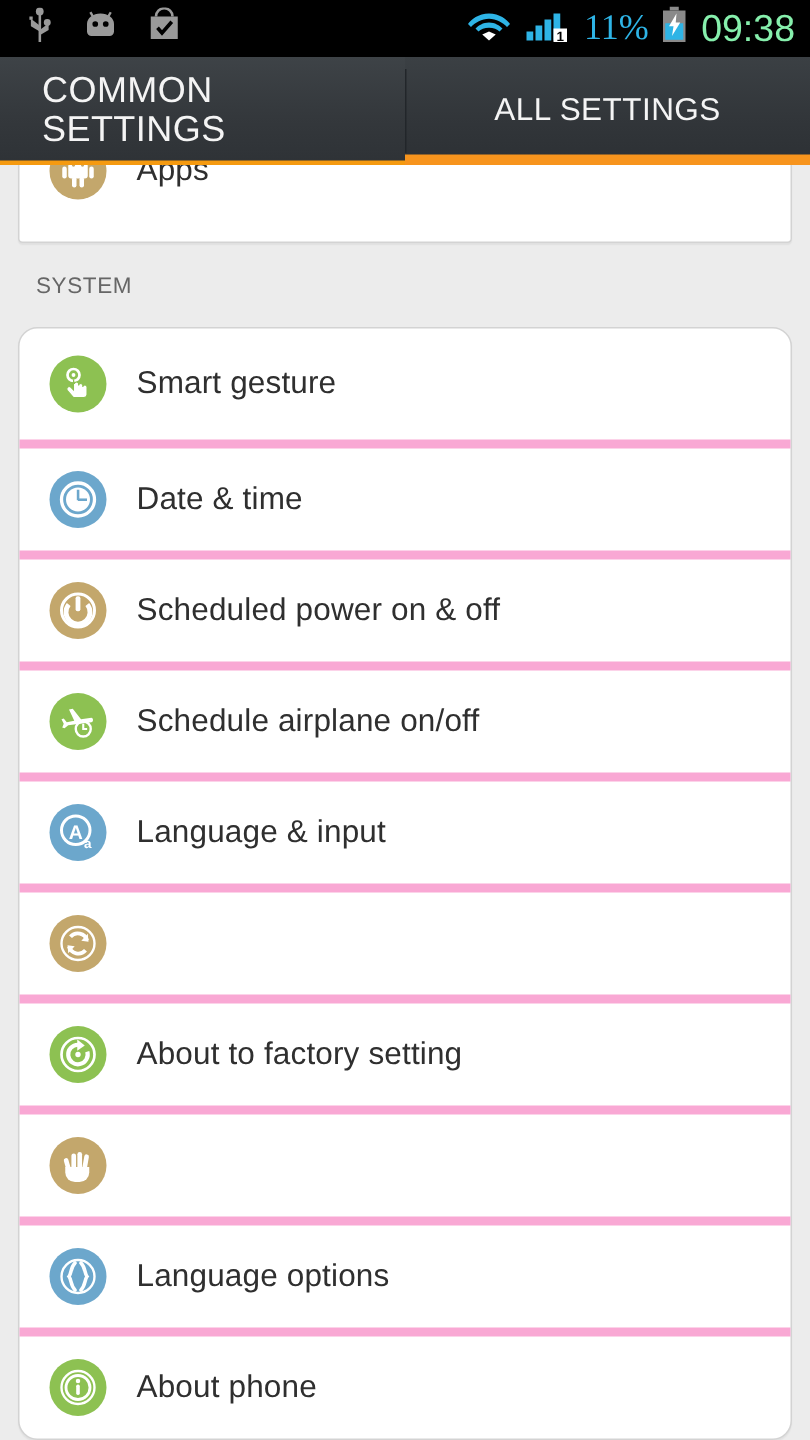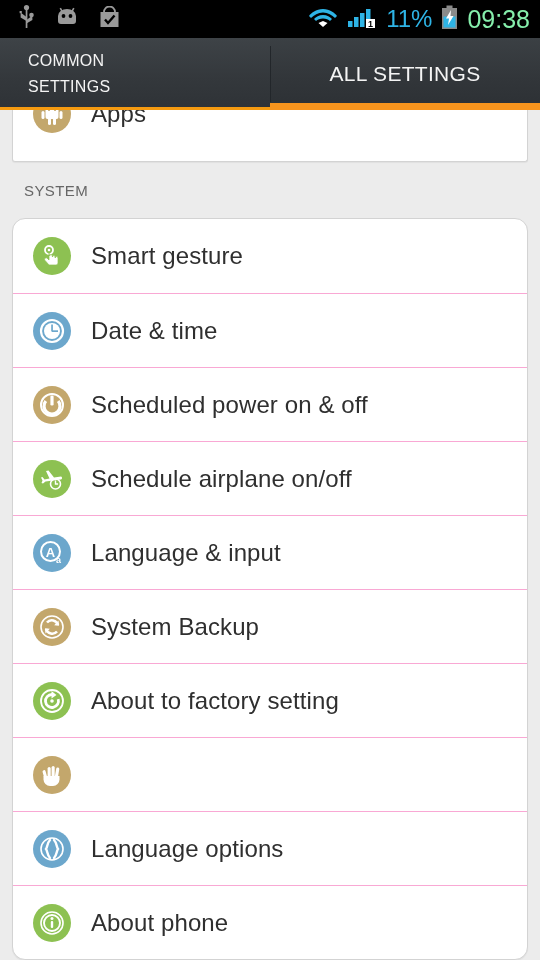--- a/index.html
+++ b/index.html
@@ -16,21 +16,21 @@
     background:#000;
     display:flex; align-items:center;
     padding:0 10px 0 18px;
     position:relative;
   }
   .sb-left{ display:flex; align-items:center; gap:20px; }
   .sb-right{ margin-left:auto; display:flex; align-items:center; gap:9px; }
   .sb-icon{ display:block; }
   .sb-pct{
     color:#2eb4e6; font-size:24px; letter-spacing:0px;
-    font-family:Liberation Sans, sans-serif;
+    font-family:Liberation Serif, serif;
   }
   .sb-time{
     color:#86efac; font-size:25px; letter-spacing:0px;
     font-family:"Liberation Sans", sans-serif;
   }
 
   
   .tabbar{
     height:72px; width:540px;
     background:linear-gradient(to bottom,#3b4044 0%,#32363a 55%,#2c3034 100%);
@@ -50,21 +50,21 @@
     width:270px;
     justify-content:center;
     background:linear-gradient(to bottom,#3b4044 0%,#32363a 55%,#2c3034 100%);
   }
   .tab-label{
     color:#f4f4f4;
     font-size:21px;
     line-height:26px;
     letter-spacing:0.3px;
   }
-  .tab-label.two-line{ white-space:pre-line; font-size:16px; }
+  .tab-label.two-line{ white-space:pre-line; font-size:24px; }
   .tab-divider{
     position:absolute; left:270px; top:8px;
     width:1px; height:56px;
     background:#22262a;
   }
   .tab-underline-dim{
     position:absolute; left:0; bottom:0;
     width:270px; height:3px;
     background:#f59a10;
   }
@@ -92,27 +92,27 @@
     border-top:none;
     border-radius:0 0 3px 3px;
     margin-top:0;
     height:52px;
     overflow:hidden;
   }
   .row{
     height:74px;
     display:flex; align-items:center;
     padding-left:20px;
-    border-top:1px solid #f9a8d4;
+    border-top:6px solid #f9a8d4;
     cursor:pointer;
   }
   .row:first-child{ border-top:none; }
   .card-clipped .row{ height:52px; margin-top:-22px; }
   .row-label{
-    font-size:24px;
+    font-size:21px;
     color:#2f2f2f;
     margin-left:20px;
     letter-spacing:0.1px;
   }
   .icon{
     width:38px; height:38px;
     border-radius:50%;
     flex:0 0 38px;
     display:flex; align-items:center; justify-content:center;
     position:relative;
@@ -303,21 +303,20 @@
     <div class="row">
       <span class="icon ic-tan">
         <svg width="26" height="26" viewBox="0 0 26 26">
           <circle cx="13" cy="13" r="11" fill="none" stroke="#ffffff" stroke-width="1.6"></circle>
           <path d="M19 11 a6.4 6.4 0 0 0 -11 -2.5" fill="none" stroke="#ffffff" stroke-width="2.6"></path>
           <path d="M7 15 a6.4 6.4 0 0 0 11 2.5" fill="none" stroke="#ffffff" stroke-width="2.6"></path>
           <path d="M19.5 6.5 L20 11.8 L15.2 11.2 Z" fill="#ffffff"></path>
           <path d="M6.5 19.5 L6 14.2 L10.8 14.8 Z" fill="#ffffff"></path>
         </svg>
       </span>
-      <span class="row-label">System Backup</span>
     </div>
 
     <div class="row">
       <span class="icon ic-green">
         <svg width="26" height="26" viewBox="0 0 26 26">
           <circle cx="13" cy="13" r="11" fill="none" stroke="#ffffff" stroke-width="1.8"></circle>
           <path d="M13 6.5 a6.5 6.5 0 1 0 6.2 4.6" fill="none" stroke="#ffffff" stroke-width="2.8"></path>
           <path d="M12.5 3 L17.5 7 L12.5 10.5 Z" fill="#ffffff"></path>
           <circle cx="13" cy="13" r="1.8" fill="#ffffff"></circle>
         </svg>

